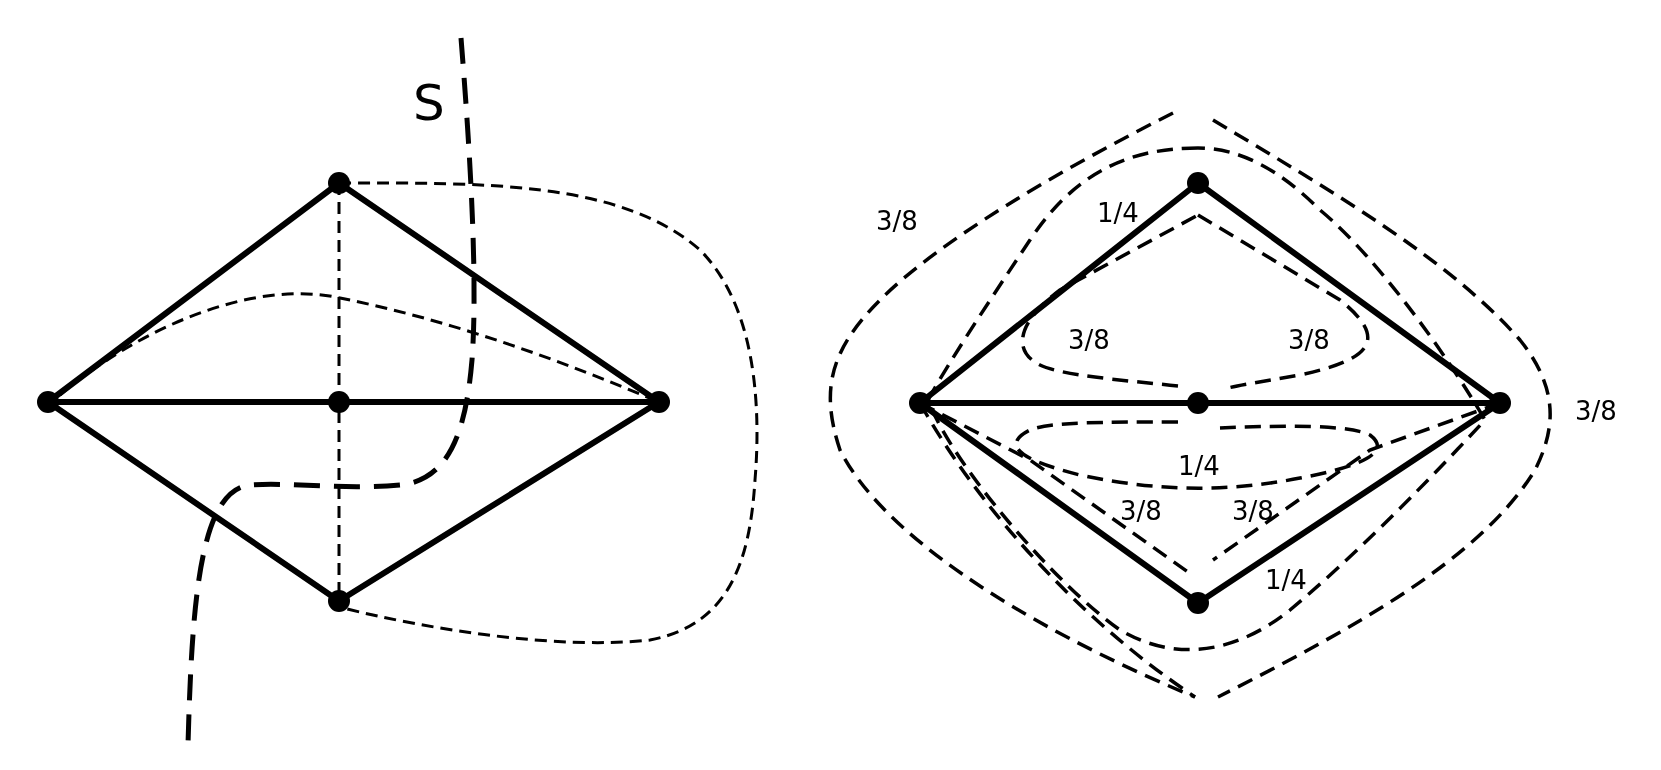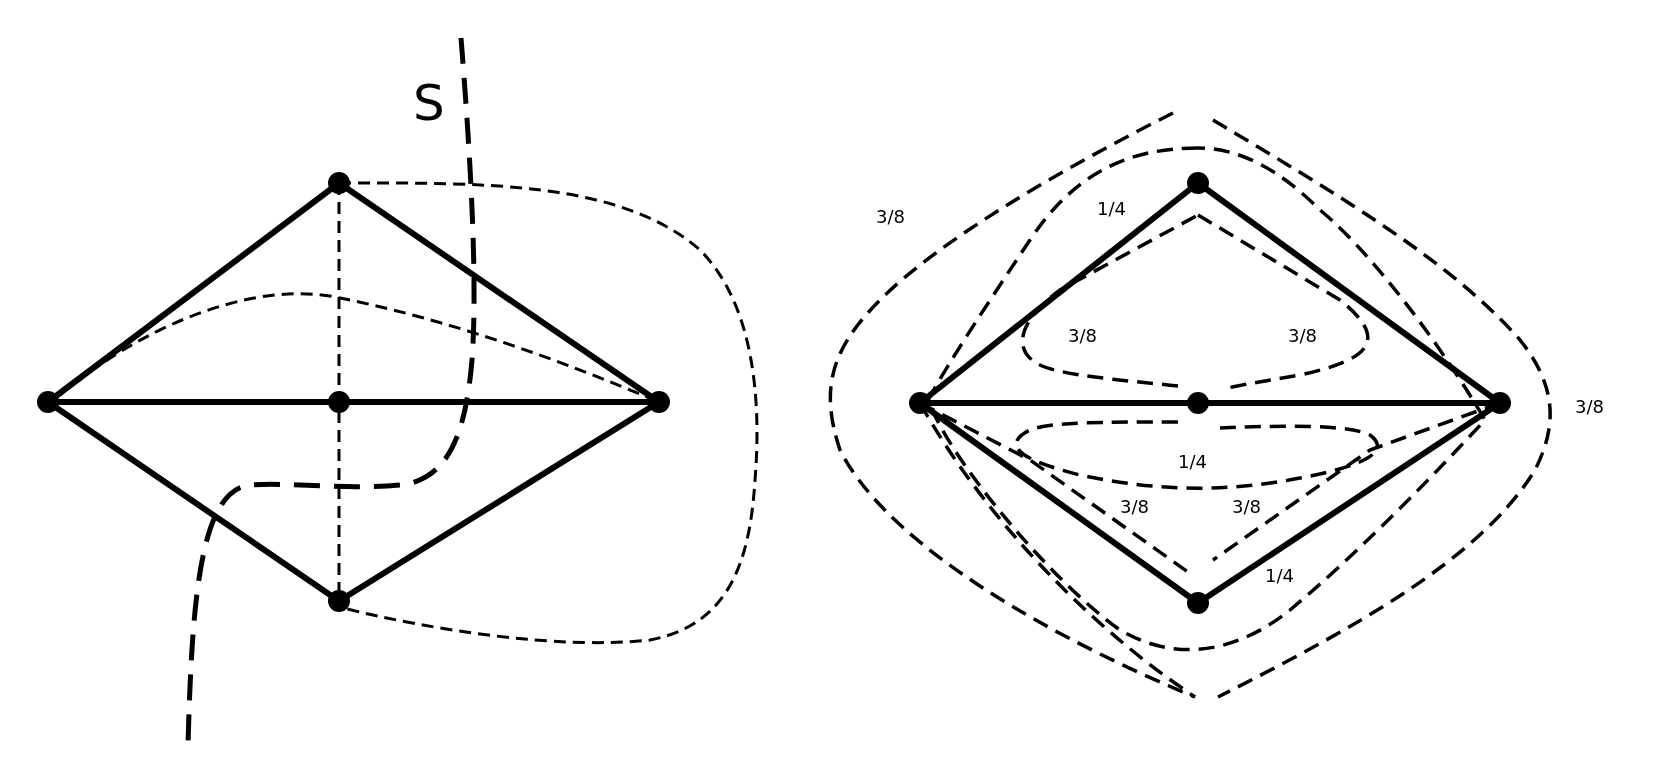--- a/index.html
+++ b/index.html
@@ -5,21 +5,21 @@
     html, body { margin: 0; padding: 0; background: #ffffff; }
     body { width: 1661px; height: 770px; overflow: hidden; position: relative; font-family: "DejaVu Sans", sans-serif; }
     svg { position: absolute; left: 0; top: 0; }
     .edge { stroke: #000; stroke-width: 6; fill: none; stroke-linecap: round; }
     .thin-dash { stroke: #000; stroke-width: 3; fill: none; stroke-dasharray: 12 7; }
     .thick-dash { stroke: #000; stroke-width: 5; fill: none; stroke-dasharray: 26 14; }
     .mid-dash { stroke: #000; stroke-width: 3.5; fill: none; stroke-dasharray: 16 9; }
     .node { fill: #000; }
     .lbl { position: absolute; font-family: "DejaVu Sans", sans-serif; color: #000; line-height: 1; white-space: nowrap; }
     .lbl-s { font-size: 50px; }
-    .lbl-w { font-size: 18px; }
+    .lbl-w { font-size: 26px; }
   </style>
 </head>
 <body>
 
 <svg width="1661" height="770" viewBox="0 0 1661 770">
 
   <g>
 
     <path class="thin-dash" d="M339 183 L339 601"></path>
     <path class="thin-dash" d="M60 395 C 150 320, 260 280, 340 298 C 450 320, 560 360, 659 402"></path>

